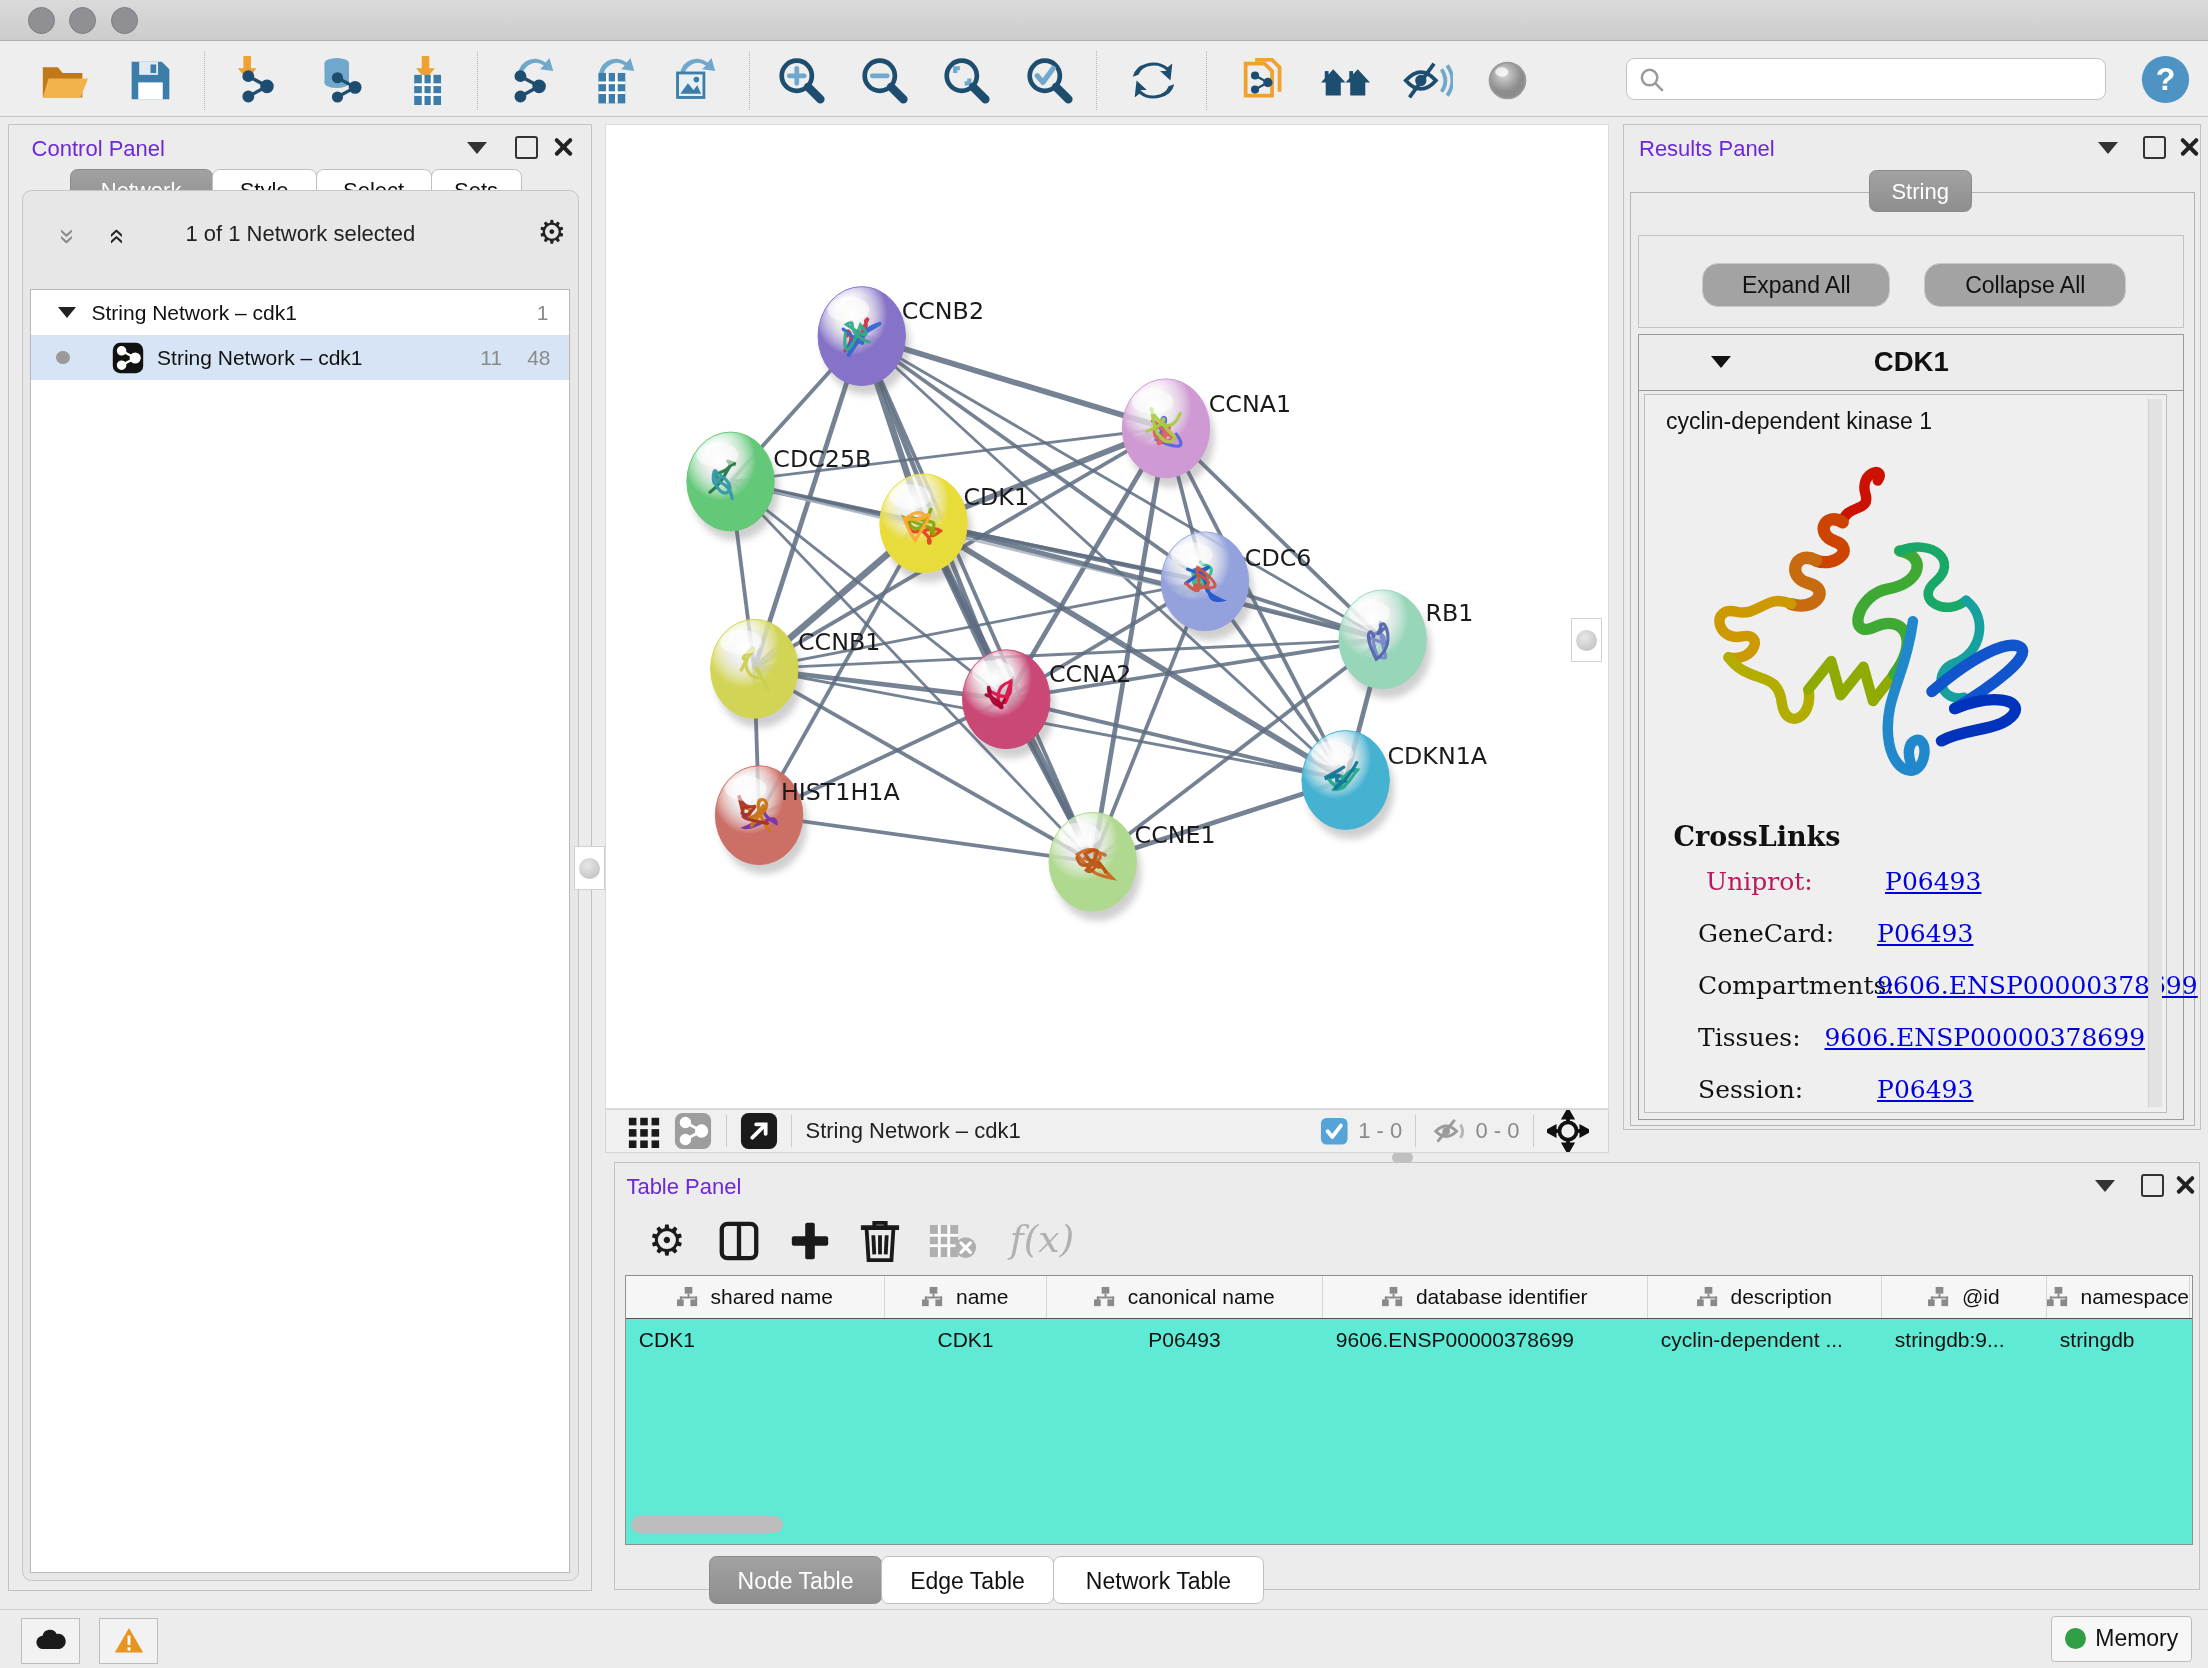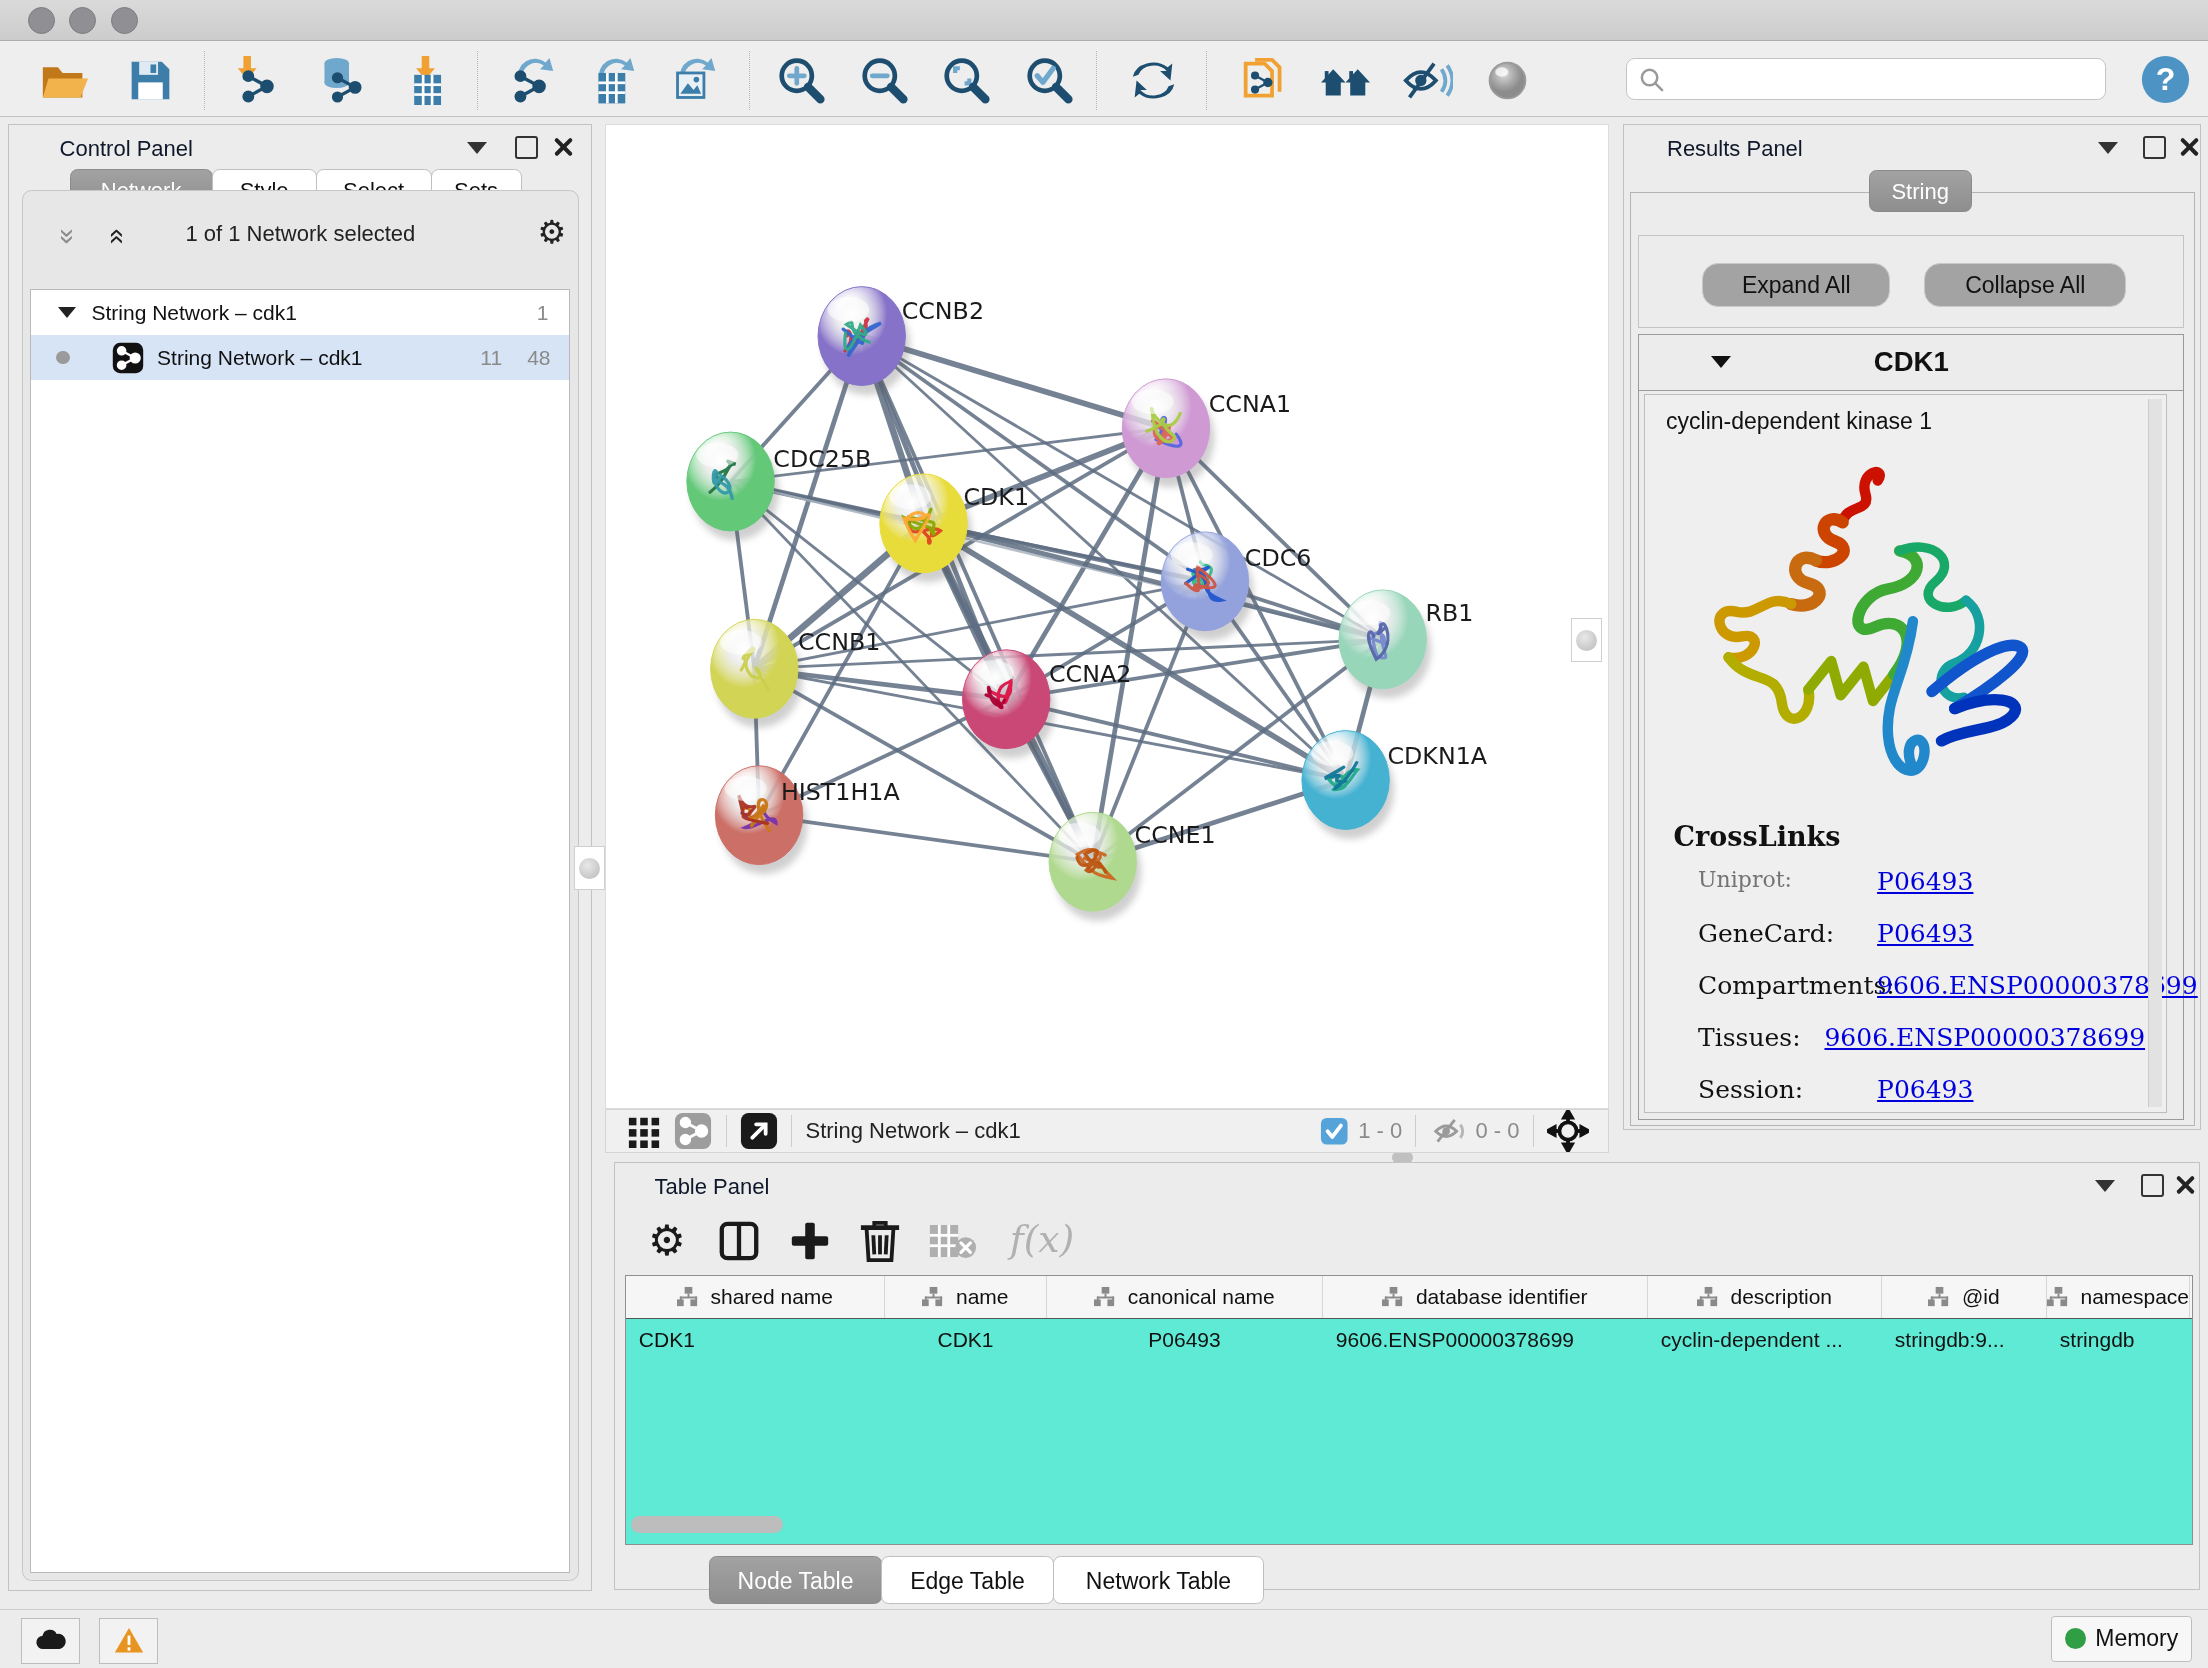--- a/index.html
+++ b/index.html
@@ -8,21 +8,21 @@
   
   .titlebar{left:0;top:0;width:2208px;height:40px;background:linear-gradient(#dadada,#cccccc);border-bottom:1px solid #aeaeae;}
   .tl{width:25px;height:25px;border-radius:50%;background:#8f8f94;border:1px solid #7c7c80;top:6.7px;}
   .title-text{width:100%;text-align:center;top:7.6px;font-size:23px;color:#3c3c3c;}
   
   .toolbar{left:0;top:41px;width:2208px;height:75px;background:#eeeeee;border-bottom:1px solid #c2c2c2;}
   .tb-btn{top:13.3px;width:53px;height:53px;display:flex;align-items:center;justify-content:center;}
   .tb-sep{top:9.5px;width:0;height:59px;border-left:1.9px dotted #b5b5b5;}
   .searchbox{top:17px;width:480px;height:42px;background:#ffffff;border:1px solid #c3c3c3;border-radius:8.6px;display:flex;align-items:center;padding-left:11.4px;box-sizing:border-box;}
   
-  .panel-title{font-size:22px;color:#0f172a;margin-left:28px;}
+  .panel-title{font-size:22px;color:#6d28d9;}
   .ph-tri{width:0;height:0;border-left:10.5px solid transparent;border-right:10.5px solid transparent;border-top:12.4px solid #333;display:inline-block;}
   .ph-box{width:19px;height:19px;border:2.4px solid #333;border-radius:2.9px;display:inline-block;}
   .ph-x{width:21px;height:21px;display:inline-block;position:relative;}
   .ph-x:before,.ph-x:after{content:"";position:absolute;left:-1px;top:8.6px;width:23px;height:3.8px;background:#222;border-radius:1.9px;}
   .ph-x:before{transform:rotate(45deg);} .ph-x:after{transform:rotate(-45deg);}
   .tab{display:inline-block;border:1px solid #bfbfbf;background:#ffffff;color:#111;font-size:22px;text-align:center;border-radius:7.6px;line-height:42px;height:42px;box-sizing:border-box;}
   .tab.active{background:linear-gradient(#a2a2a2,#8e8e8e);color:#fff;border-color:#8a8a8a;}
   
   .cpanel{left:7.6px;top:124px;width:584px;height:1467px;background:#ececec;border:1px solid #c2c2c2;box-sizing:border-box;}
   .cp-inner{left:13.3px;top:65px;width:555px;height:1389px;background:#e7e7e7;border:1px solid #c6c6c6;border-radius:9.5px;}
@@ -663,21 +663,21 @@
               <path d="M298,154 C322,172 314,210 286,220 C262,228 270,262 296,256" stroke="#16a0a0" stroke-width="10"></path>
               <path d="M242,176 C234,236 212,256 216,298 C220,338 250,344 254,316 C257,292 230,298 240,326" stroke="#2288cc" stroke-width="11"></path>
               <path d="M262,250 C306,212 344,194 356,204 C366,214 326,244 286,268" stroke="#1155cc" stroke-width="12"></path>
               <path d="M286,268 C326,252 358,258 348,274 C334,292 298,288 272,302" stroke="#0033bb" stroke-width="12"></path>
             </g>
           </svg>
         </div>
         <div class="abs serif" style="left:28.5px;top:426px;font-size:27px;font-weight:bold;color:#111;">CrossLinks</div>
         <div class="abs" id="crosslinks" style="left:53px;top:472px;width:447px;">
             <div style="display:flex;margin-bottom:23px;">
-       <span class="serif" style="font-size:22px;color:#737373;width:179px;">Uniprot:</span>
+       <span class="serif" style="font-size:25px;color:#be185d;width:179px;margin-left:8px;">Uniprot:</span>
        <a class="xlink" href="#">P06493</a>
      </div>
             <div style="display:flex;margin-bottom:23px;">
        <span class="serif" style="font-size:25px;color:#111;width:179px;">GeneCard:</span>
        <a class="xlink" href="#">P06493</a>
      </div>
             <div style="display:flex;margin-bottom:23px;">
        <span class="serif" style="font-size:25px;color:#111;width:179px;">Compartments:</span>
        <a class="xlink" href="#">9606.ENSP00000378699</a>
      </div>

